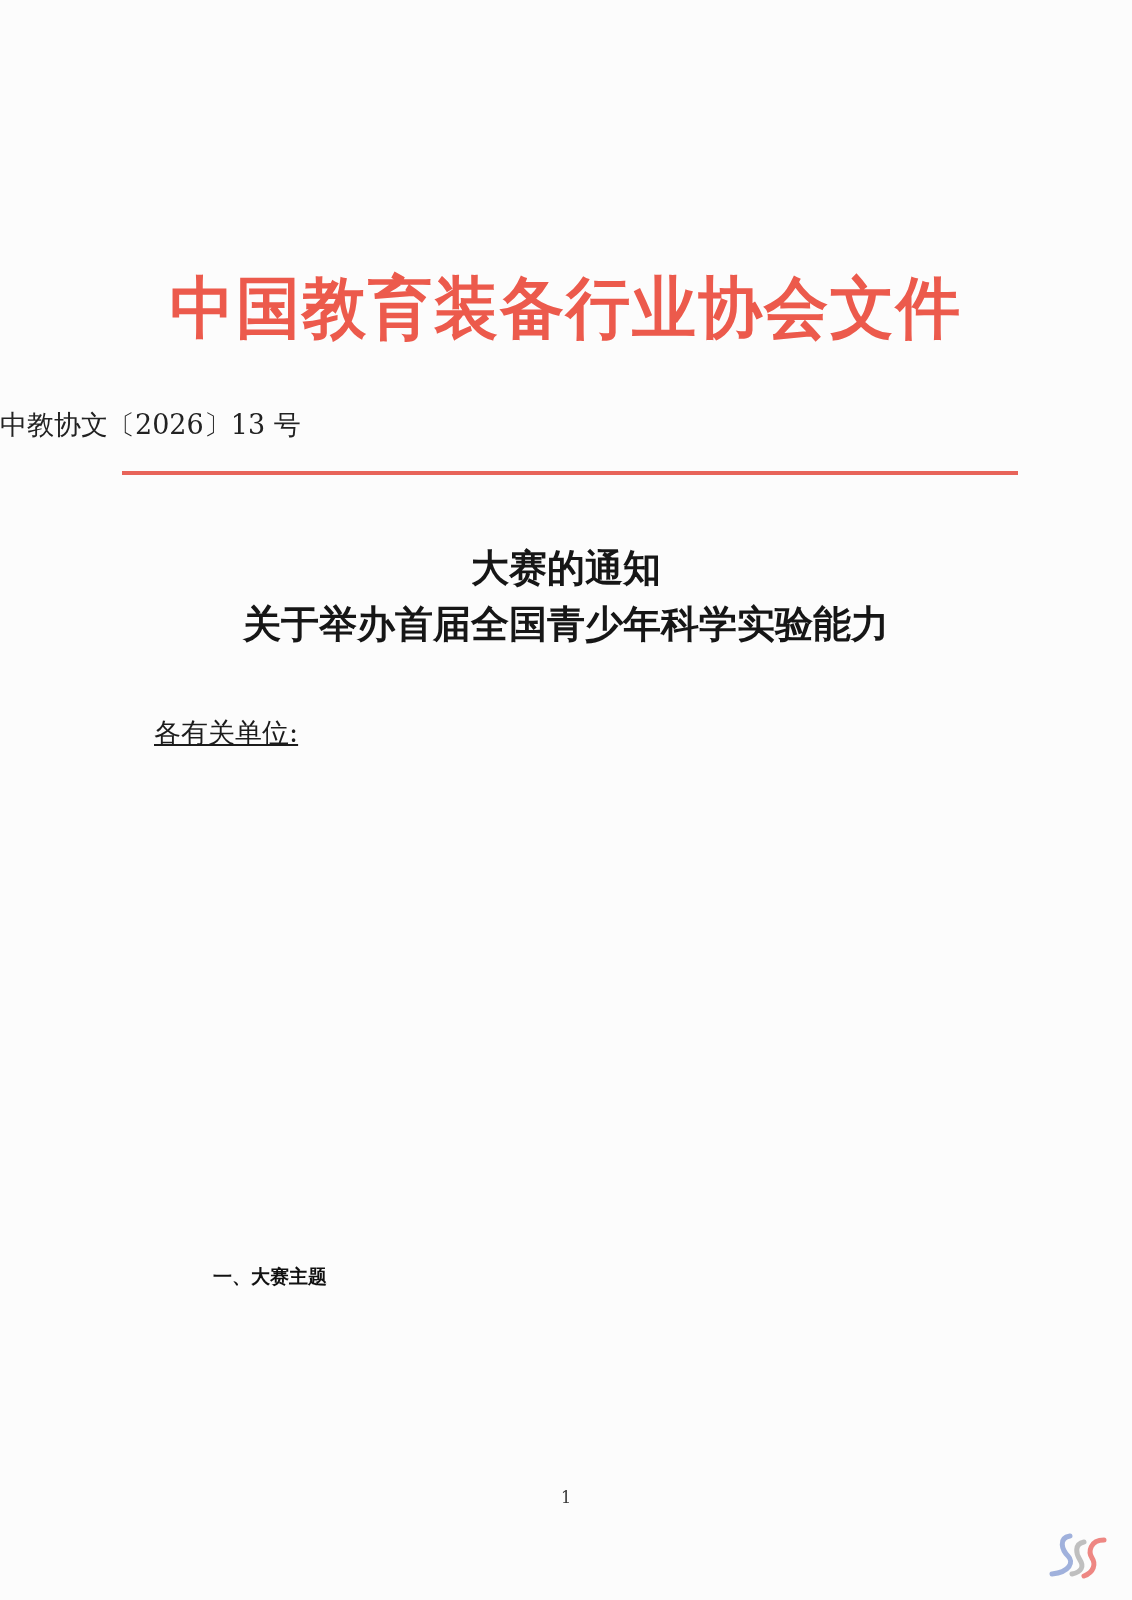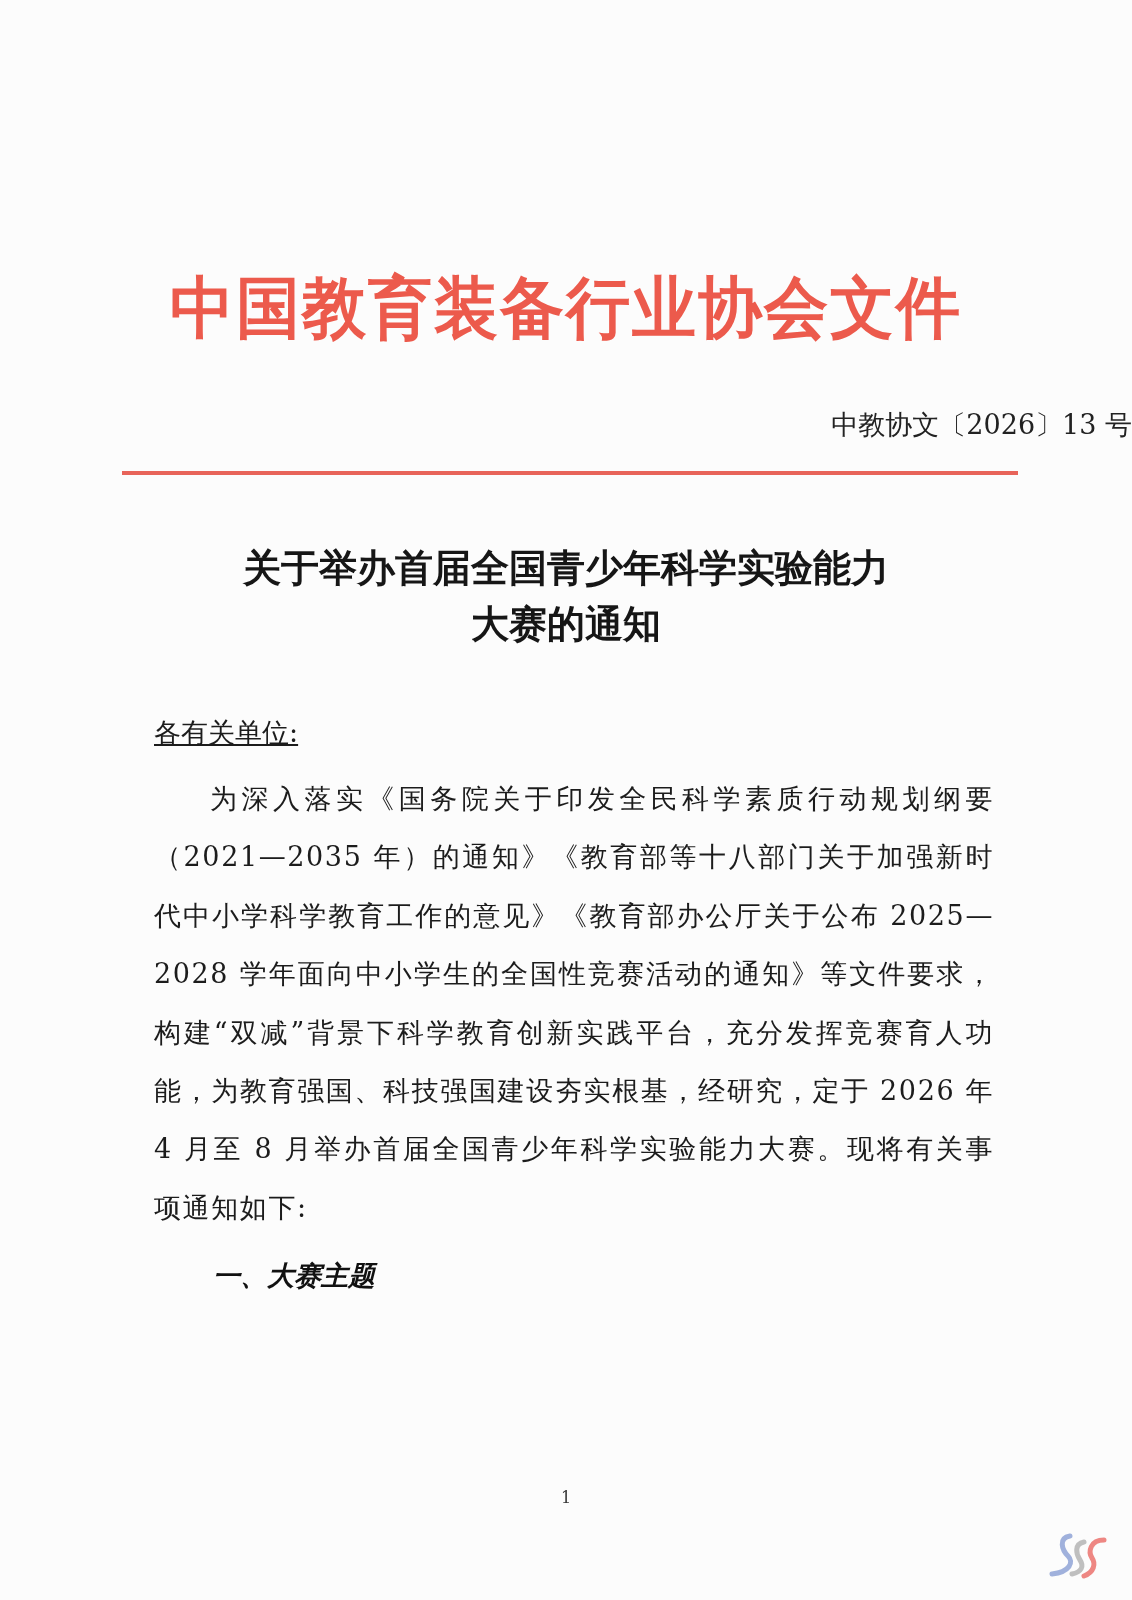--- a/index.html
+++ b/index.html
@@ -32,21 +32,21 @@
       letter-spacing: 2px;
       color: #ec5a4c;
       line-height: 80px;
       transform: scaleY(1.05);
     }
     .doc-number {
       position: absolute;
       left: 0;
       width: 1132px;
       top: 405px;
-      text-align: right;
+      text-align: left;
       font-size: 27px;
       color: #222;
       line-height: 40px;
     }
     .red-rule {
       position: absolute;
       left: 122px;
       width: 896px;
       top: 471px;
       height: 4px;
@@ -81,24 +81,23 @@
       text-indent: 56px;
       text-align: justify;
       letter-spacing: 1.6px;
     }
     .section-heading {
       position: absolute;
       left: 213px;
       top: 1256px;
       font-family: "DejaVu Sans", "Liberation Sans", sans-serif;
       font-weight: bold;
-      font-size: 27px;
+      font-size: 19px;
       line-height: 40px;
       color: #111;
-      font-style: italic;
     }
     .section-body {
       position: absolute;
       left: 213px;
       top: 1310px;
       font-size: 27px;
       line-height: 40px;
       letter-spacing: 1.5px;
       color: #1c1c1c;
     }
@@ -124,27 +123,26 @@
 
 <div class="page">
 
   <div class="header-title">中国教育装备行业协会文件</div>
 
   <div class="doc-number">中教协文〔2026〕13 号</div>
 
   <div class="red-rule"></div>
 
   <div class="notice-title">
+    <div>大赛的通知</div>
     <div>关于举办首届全国青少年科学实验能力</div>
-    <div>大赛的通知</div>
   </div>
 
   <div class="body-text salutation">各有关单位:</div>
 
-  <div class="body-text para">为深入落实《国务院关于印发全民科学素质行动规划纲要（2021—2035 年）的通知》《教育部等十八部门关于加强新时代中小学科学教育工作的意见》《教育部办公厅关于公布 2025—2028 学年面向中小学生的全国性竞赛活动的通知》等文件要求，构建“双减”背景下科学教育创新实践平台，充分发挥竞赛育人功能，为教育强国、科技强国建设夯实根基，经研究，定于 2026 年 4 月至 8 月举办首届全国青少年科学实验能力大赛。现将有关事项通知如下:</div>
 
   <div class="section-heading">一、大赛主题</div>
 
 
   <div class="page-number">1</div>
 
   <div class="watermark-logo">
     <svg width="70" height="50" viewBox="0 0 70 50">
       <path d="M22 6 C10 8, 14 20, 20 26 C26 32, 22 42, 4 44" stroke="#8fa3d6" stroke-width="5" fill="none" stroke-linecap="round" opacity="0.85"></path>
       <path d="M36 12 C26 14, 28 24, 32 30 C36 36, 34 42, 24 44" stroke="#b8b8b8" stroke-width="5" fill="none" stroke-linecap="round" opacity="0.9"></path>

